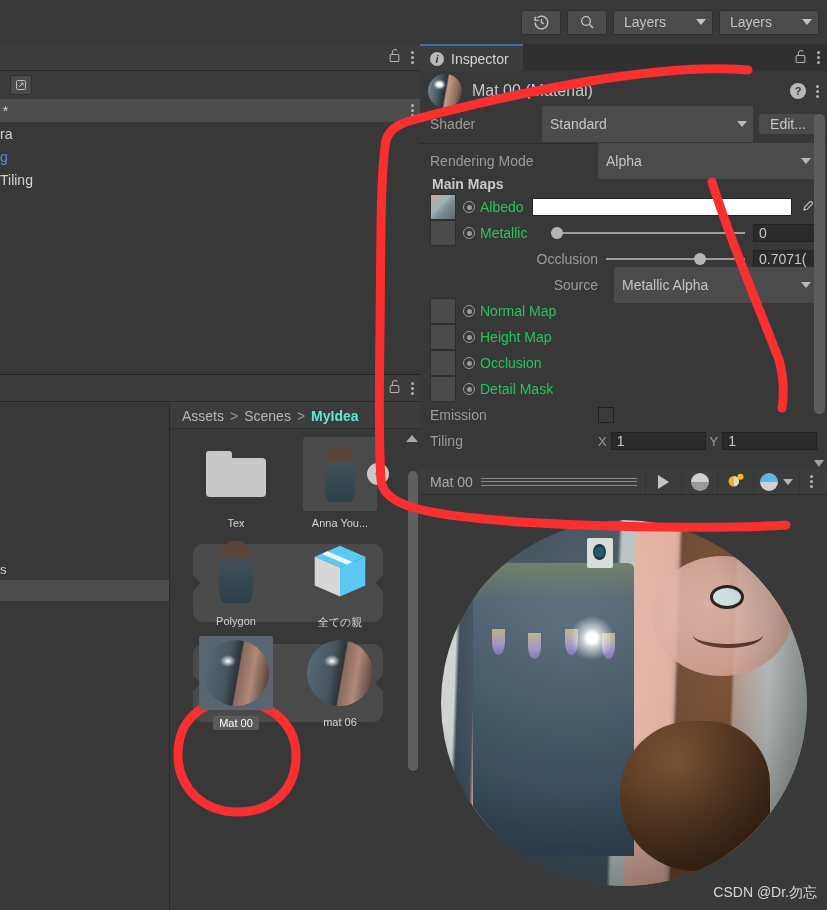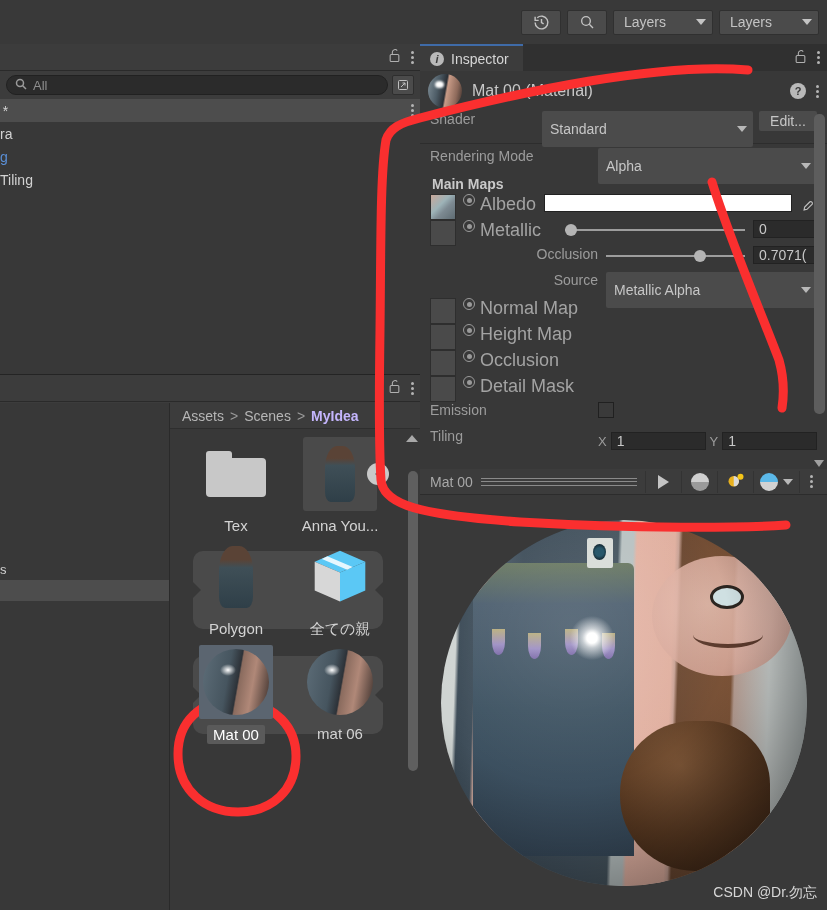--- a/index.html
+++ b/index.html
@@ -84,33 +84,33 @@
   .proj-tree { width: 170px; background: #383838; border-right: 1px solid #2a2a2a;
     position: relative; }
   .tree-row { height: 21px; color: #d2d2d2; font-size: 13px;
     display: flex; align-items: center; }
   .tree-row.sel { background: #4d4d4d; }
 
   .proj-grid-wrap { flex: 1; position: relative; background: #383838; }
   .breadcrumb { height: 26px; background: #3c3c3c; display: flex;
     align-items: center; gap: 6px; padding-left: 12px; font-size: 14px;
     color: #b6b6b6; border-bottom: 1px solid #2e2e2e; }
-  .breadcrumb .cur { color: #c4b5fd; font-weight: bold; }
+  .breadcrumb .cur { color: #5eead4; font-weight: bold; }
   .bc-sep { color: #9a9a9a; }
 
   .grid { position: absolute; left: 0; top: 26px; right: 14px; bottom: 0;
     overflow: hidden; padding: 8px 0 0 0; }
   .grid-row { display: flex; justify-content: center; gap: 0px; margin-bottom: 6px;
     position: relative; }
   .cell { width: 104px; display: flex; flex-direction: column;
     align-items: center; }
   .thumb { width: 74px; height: 74px; display: flex; align-items: center;
     justify-content: center; position: relative; }
   .thumb.boxed { background: #4a4a4a; border-radius: 3px; }
-  .cell-lbl { margin-top: 6px; font-size: 15px; color: #d3d3d3;
+  .cell-lbl { margin-top: 6px; font-size: 11px; color: #d3d3d3;
     max-width: 96px; overflow: hidden; white-space: nowrap;
     text-overflow: ellipsis; text-align: center; }
   .cell-lbl.sel { background: #5a5a5a; padding: 1px 6px; border-radius: 2px;
     color: #fff; }
 
   .pill { position: absolute; left: 50%; top: 50%;
     transform: translate(-50%,-50%); width: 190px; height: 78px;
     background: #4a4a4a; border-radius: 10px; z-index: 0; }
   .pill::before, .pill::after { content: ""; position: absolute;
     top: 50%; transform: translateY(-50%); width: 0; height: 0;
@@ -165,21 +165,21 @@
   .mat-ball { width: 34px; height: 34px; border-radius: 50%;
     background: linear-gradient(100deg,#7e8d96 0%,#4e5d67 30%,#2b3036 50%,
       #c79a86 55%,#8e6a5b 80%,#3a2f2b 100%); position: relative; }
   .mat-ball .hl { position: absolute; left: 22%; top: 20%; width: 9px;
     height: 7px; border-radius: 50%; background: #fff; filter: blur(1px); }
   .mat-title { font-size: 16px; color: #c8c8c8; }
   .help-ico { width: 16px; height: 16px; border-radius: 50%; background: #b9b9b9;
     color: #383838; font-size: 11px; font-weight: bold; display: flex;
     align-items: center; justify-content: center; }
 
-  .row { display: flex; height: 26px; padding: 0 10px; }
+  .row { display: flex; align-items: center; height: 26px; padding: 0 10px; }
   .lbl { color: #9c9c9c; font-size: 14px; }
   .lbl-w { width: 170px; flex-shrink: 0; }
   .dropdown { flex: 1; height: 36px; background: #4b4b4b; border-radius: 2px;
     display: flex; align-items: center; justify-content: space-between;
     padding: 0 6px 0 8px; color: #c6c6c6; font-size: 14px; }
   .caret-sm { width: 0; height: 0; border-left: 5px solid transparent;
     border-right: 5px solid transparent; border-top: 6px solid #b8b8b8; }
   .edit-btn { width: 58px; height: 20px; background: #4b4b4b; border-radius: 2px;
     margin-left: 6px; display: flex; align-items: center; justify-content: center;
     color: #c6c6c6; font-size: 14px; }
@@ -188,21 +188,21 @@
 
   .tex-slot { width: 26px; height: 26px; background: #4a4a4a;
     border: 1px solid #2e2e2e; flex-shrink: 0; }
   .tex-slot.albedo { background: linear-gradient(135deg,#c9a89a 0%,#9db3b8 40%,
       #7d8a92 60%,#5e6b72 100%); }
   .radio-dot { width: 12px; height: 12px; border-radius: 50%;
     border: 1px solid #9a9a9a; display: inline-flex; align-items: center;
     justify-content: center; margin: 0 5px 0 7px; flex-shrink: 0; }
   .radio-dot i { width: 5px; height: 5px; background: #9a9a9a;
     border-radius: 50%; display: block; }
-  .prop-lbl { color: #a3a3a3; font-size: 18px; }
+  .prop-lbl { color: #22c55e; font-size: 14px; }
 
   .color-field { flex: 1; height: 18px; background: #ffffff;
     border: 1px solid #222; margin-left: 8px; }
   .eyedrop { width: 20px; margin-left: 5px; color: #c0c0c0; font-size: 13px;
     display: flex; align-items: center; justify-content: center; }
 
   .slider { flex: 1; height: 20px; position: relative; display: flex;
     align-items: center; margin-left: 8px; }
   .slider .track { position: absolute; left: 0; right: 0; height: 2px;
     background: #9d9d9d; }
@@ -349,29 +349,20 @@
           <path d="M8 11V7a5 5 0 0 1 9-3"></path>
         </svg>
       </span>
       <span class="kebab">
         <i></i>
           <i></i>
           <i></i>
       </span>
     </div>
     <div class="search-row">
-      <div class="search-box">
-        <span class="srch-g">
-          <svg width="12" height="12" viewBox="0 0 24 24" fill="none" stroke="#9a9a9a" stroke-width="3">
-            <circle cx="10" cy="10" r="7"></circle>
-              <line x1="15" y1="15" x2="22" y2="22"></line>
-          </svg>
-        </span>
-        <span>All</span>
-      </div>
       <div class="pop-btn">
         <svg width="12" height="12" viewBox="0 0 24 24" fill="none" stroke="#c0c0c0" stroke-width="2">
           <rect x="3" y="3" width="18" height="18" rx="2"></rect>
           <path d="M8 16 16 8M11 8h5v5"></path>
         </svg>
       </div>
     </div>
 
     <div class="h-row sel-bar">
       <span> *</span>
@@ -631,21 +622,21 @@
         <div class="track"></div>
         <div class="knob" style="left:63%"></div>
       </div>
       <div class="numbox">
         <span>0.7071(</span>
       </div>
     </div>
 
     <div class="row">
       <span class="lbl" style="width:168px;text-align:right;display:block;">Source</span>
-      <div class="dropdown" style="margin-left:8px">
+      <div class="dropdown" style="margin-left:16px">
         <span>Metallic Alpha</span>
         <span class="caret-sm"></span>
       </div>
     </div>
 
     <div class="row">
       <div class="tex-slot"></div>
       <span class="radio-dot">
         <i></i>
         </span>

